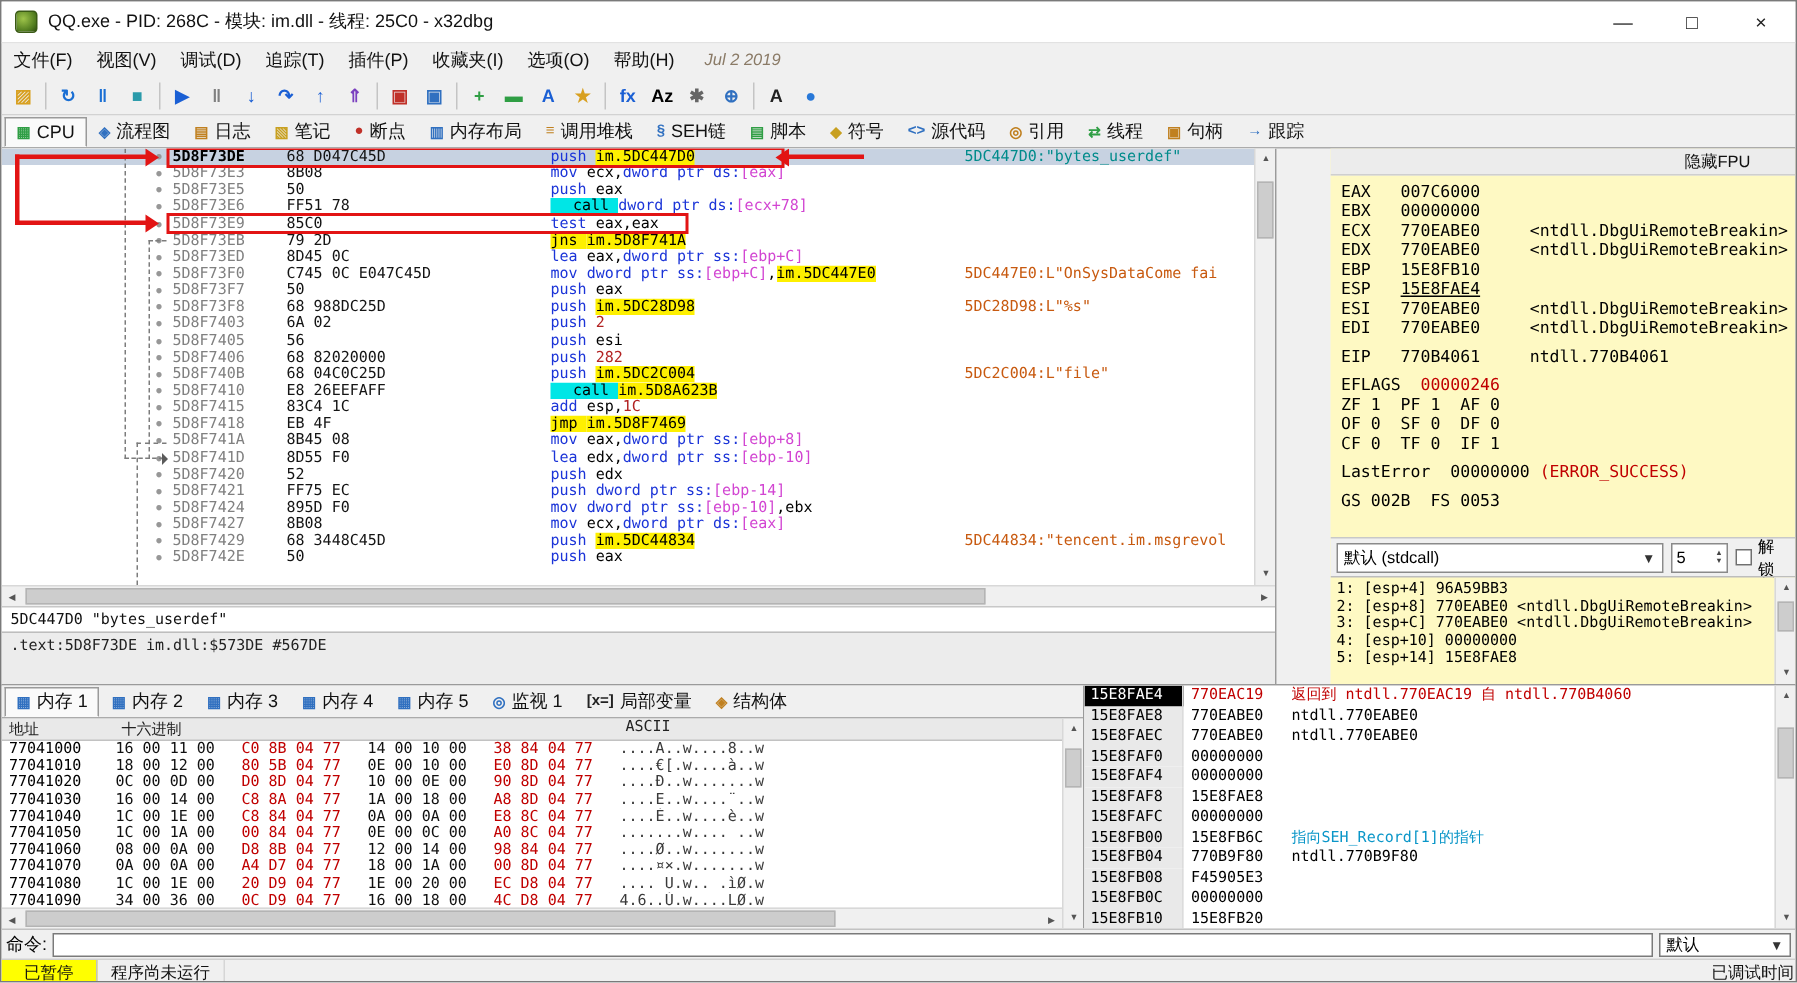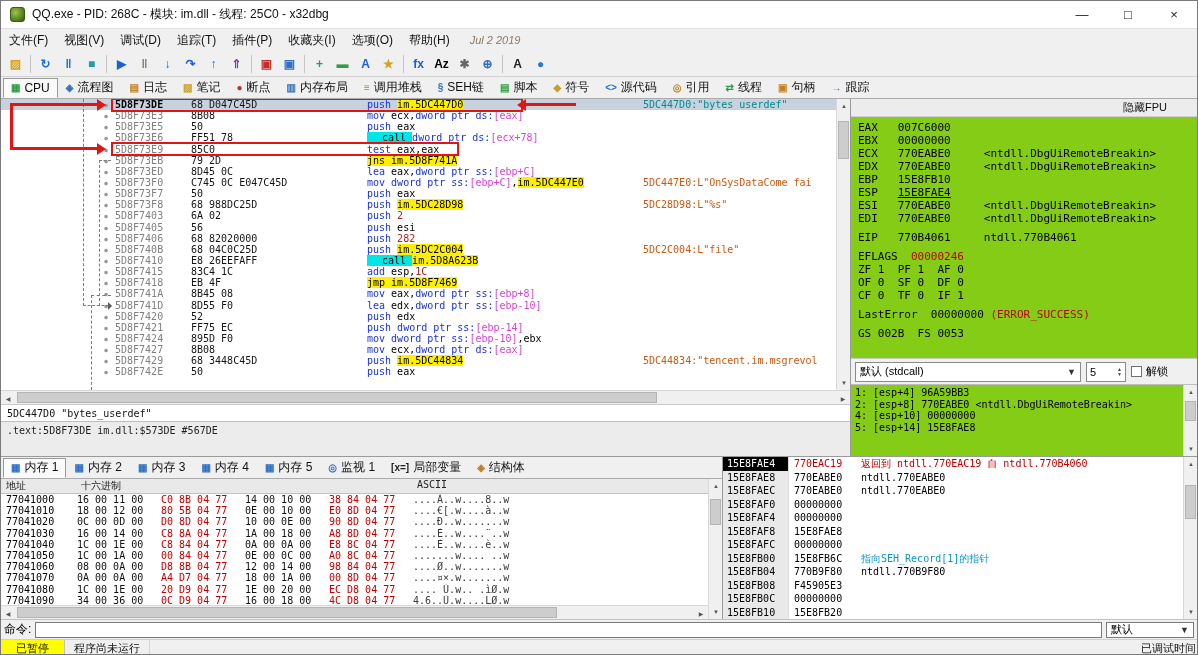--- a/index.html
+++ b/index.html
@@ -68,21 +68,21 @@
   .sb-track{flex:1;position:relative;}
   .sb-thumb{position:absolute;background:#cdcdcd;border:1px solid #b4b4b4;}
   .vscroll .sb-thumb{left:1px;right:1px;}
   .hscroll .sb-thumb{top:1px;bottom:1px;}
   
   .info1{height:17px;flex:none;display:flex;align-items:center;padding-left:6px;background:#fff;border-top:1px solid #c8c8c8;
     font-family:"DejaVu Sans Mono",monospace;font-size:10px;color:#111;}
   .info2{flex:1;background:#ececec;border-top:1px solid #bdbdbd;padding:3px 6px;
     font-family:"DejaVu Sans Mono",monospace;font-size:10px;color:#222;}
   
-  .right-pane{flex:1;background:#84cc16;display:flex;flex-direction:column;overflow:hidden;}
+  .right-pane{flex:1;background:#fef9c3;display:flex;flex-direction:column;overflow:hidden;margin-left:36px;}
   .fpu-bar{height:18px;flex:none;background:#ececec;border-bottom:1px solid #cfcfcf;display:flex;align-items:center;justify-content:flex-end;padding-right:30px;font-size:11px;color:#111;}
   .reg-area{flex:1;padding:4px 0 0 7px;font-family:"DejaVu Sans Mono",monospace;font-size:11px;color:#000;overflow:hidden;}
   .reg-row{height:13px;line-height:13px;white-space:pre;}
   .reg-gap{height:6px;}
   .rk-red{color:#c00000;}
   .rk-ul{text-decoration:underline;}
   .calling-row{height:26px;flex:none;display:flex;align-items:center;gap:5px;padding:0 4px;background:#f0f0f0;border-top:1px solid #c8c8c8;}
   .combo{width:226px;height:20px;background:#fff;border:1px solid #8a8a8a;display:flex;align-items:center;justify-content:space-between;padding:0 4px;font-size:11px;}
   .combo-arrow{font-size:9px;color:#333;}
   .spin{width:40px;height:20px;background:#fff;border:1px solid #8a8a8a;display:flex;align-items:center;justify-content:space-between;padding:0 3px;font-size:11px;}
@@ -354,20 +354,21 @@
         </div>
         <label class="unlock">
           <span class="cbox"></span>
           <span>解锁</span>
         </label>
       </div>
       <div class="args-wrap">
         <div class="args-rows" id="args-rows">
             <div class="arg-row">1: [esp+4] 96A59BB3</div>
             <div class="arg-row">2: [esp+8] 770EABE0 &lt;ntdll.DbgUiRemoteBreakin&gt;</div>
+            <div class="arg-row">3: [esp+C] 770EABE0 &lt;ntdll.DbgUiRemoteBreakin&gt;</div>
             <div class="arg-row">4: [esp+10] 00000000</div>
             <div class="arg-row">5: [esp+14] 15E8FAE8</div>
           </div>
         <div class="vscroll">
           <div class="sb-btn">▲</div>
           <div class="sb-track">
               <div class="sb-thumb" style="top:2px;height:20px;"></div>
             </div>
           <div class="sb-btn">▼</div>
         </div>

